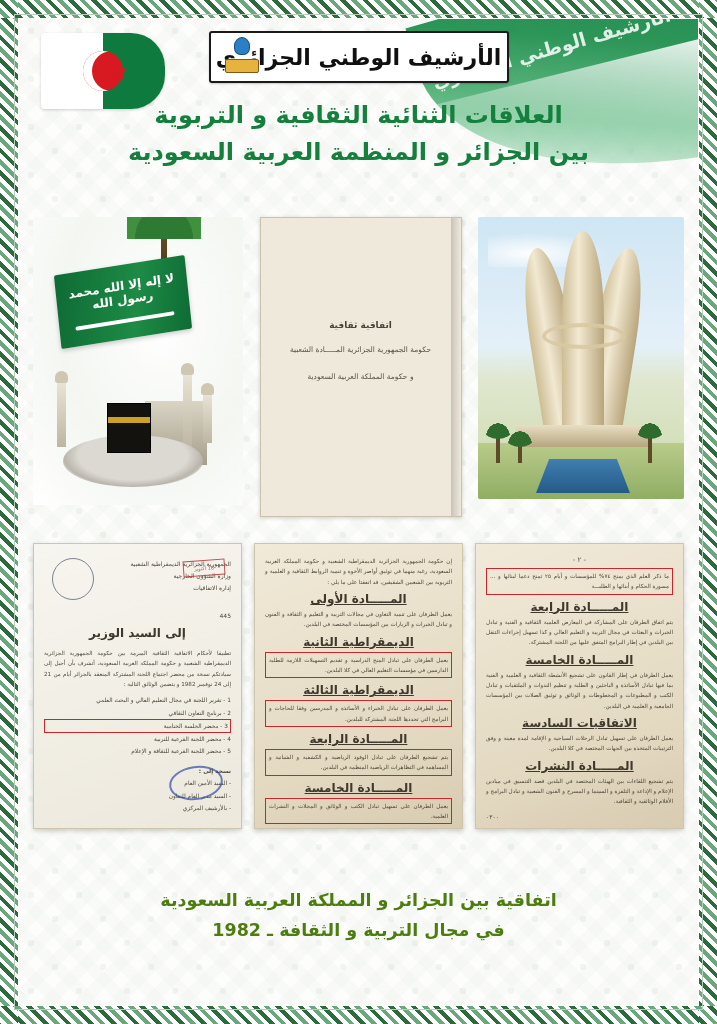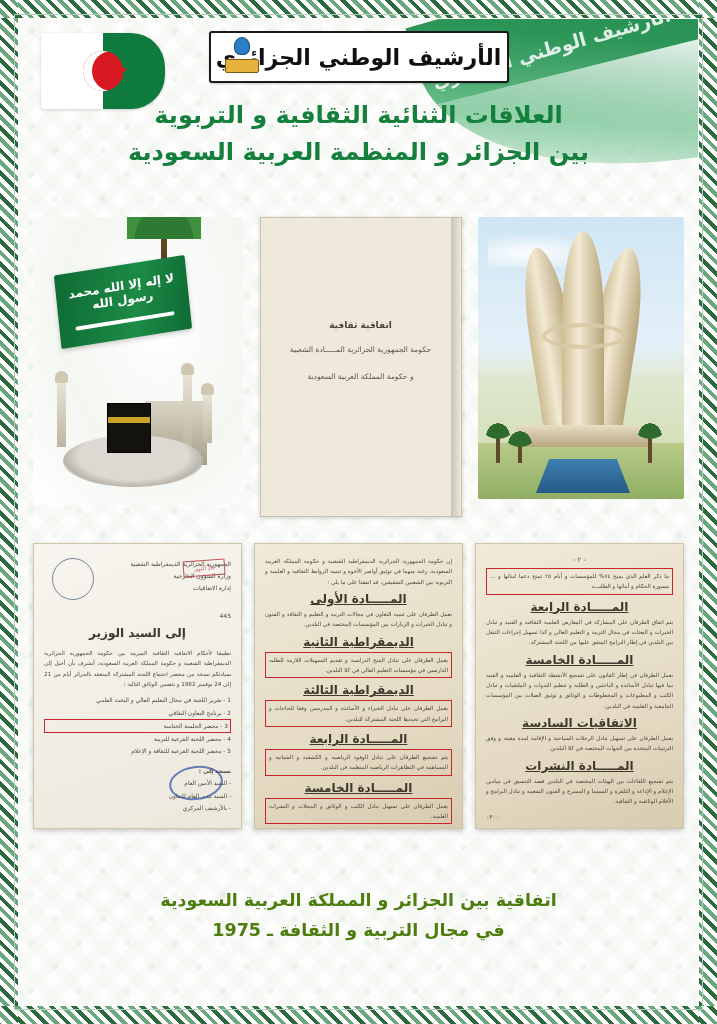--- a/index.html
+++ b/index.html
@@ -646,17 +646,17 @@
         <div class="scan-listline">- السيد الأمين العام</div>
         <div class="scan-listline">- السيد مدير العام للتعاون</div>
         <div class="scan-listline">- بالأرشيف المركزي</div>
 
         <span class="stamp-oval"></span>
       </div>
     </div>
 
     <div class="footer">
       <div class="footer-line">اتفاقية بين الجزائر و المملكة العربية السعودية</div>
-      <div class="footer-line">في مجال التربية و الثقافة ـ 1975</div>
+      <div class="footer-line">في مجال التربية و الثقافة ـ 1982</div>
     </div>
 
   </div>
 </div>
 
 </body></html>

